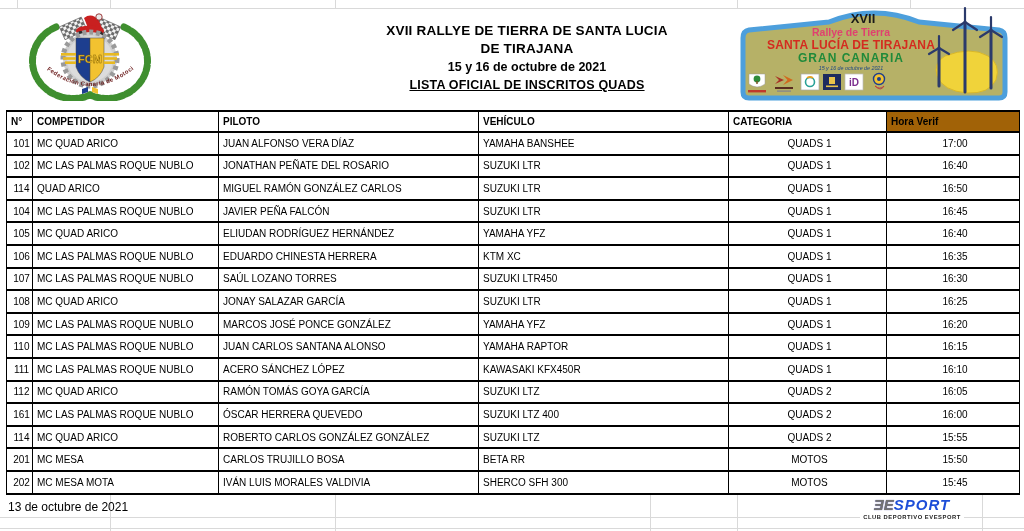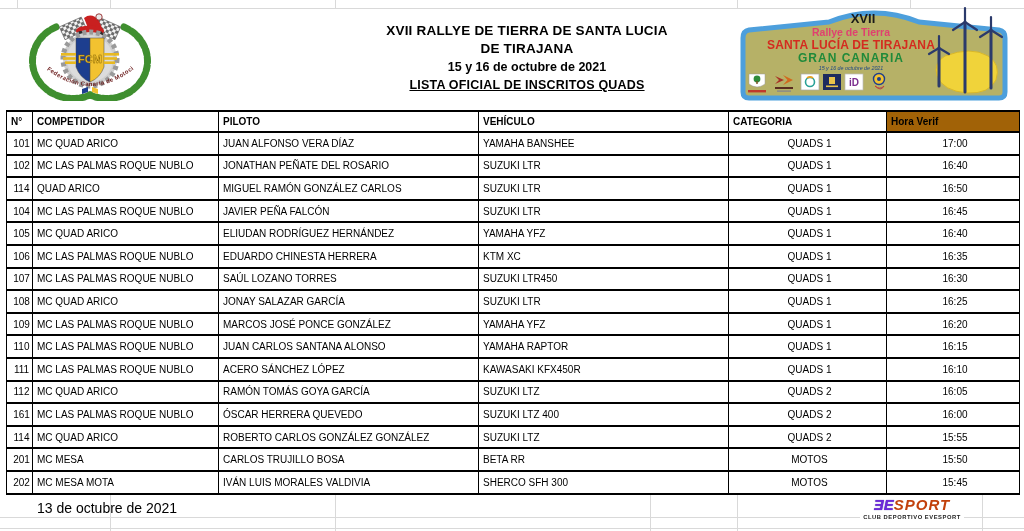--- a/index.html
+++ b/index.html
@@ -18,25 +18,25 @@
                 width:1013px;font-size:10px;}
   table.entries th,table.entries td{border-left:1px solid #000;border-right:1px solid #000;
                 border-top:2px solid #000;border-bottom:2px solid #000;
                 padding:0 0 0 4px;overflow:hidden;white-space:nowrap;}
   table.entries th{height:19px;font-size:10px;text-align:left;font-weight:bold;}
   table.entries td{height:20.6px;font-weight:normal;}
   th.center,td.c0,td.c4,td.c5{text-align:center;padding:0;}
   th.hora{background:#a16207;text-align:center;padding:0;}
   td.c5{font-weight:bold;border-radius:10px;}
   
-  .footer-date{position:absolute;left:8px;top:500px;font-size:14px;margin-left:29px;}
+  .footer-date{position:absolute;left:8px;top:500px;font-size:12px;}
   .evesport{position:absolute;left:860px;top:497px;width:104px;height:30px;background:#fff;text-align:center;line-height:1;}
   .eve-line1{font-size:15px;font-weight:900;font-style:italic;letter-spacing:0;}
-  .eve-prefix{color:#6d28d9;text-shadow:0 0 1px #3d3d9e;}
-  .eve-sport{color:#c2410c;letter-spacing:1px;text-align:right;}
+  .eve-prefix{color:#737373;text-shadow:0 0 1px #3d3d9e;}
+  .eve-sport{color:#1d4ed8;letter-spacing:1px;text-align:right;}
   .eve-caption{font-size:5.8px;color:#222;letter-spacing:.55px;margin-top:3px;font-weight:bold;}
 </style>
 </head>
 <body>
 
 <div class="page">
 
   <div class="gl" style="left:0;top:8px;width:1024px;height:1px"></div>
   <div class="gl" style="left:17px;top:0;width:1px;height:8px"></div>
   <div class="gl" style="left:110px;top:0;width:1px;height:8px"></div>

